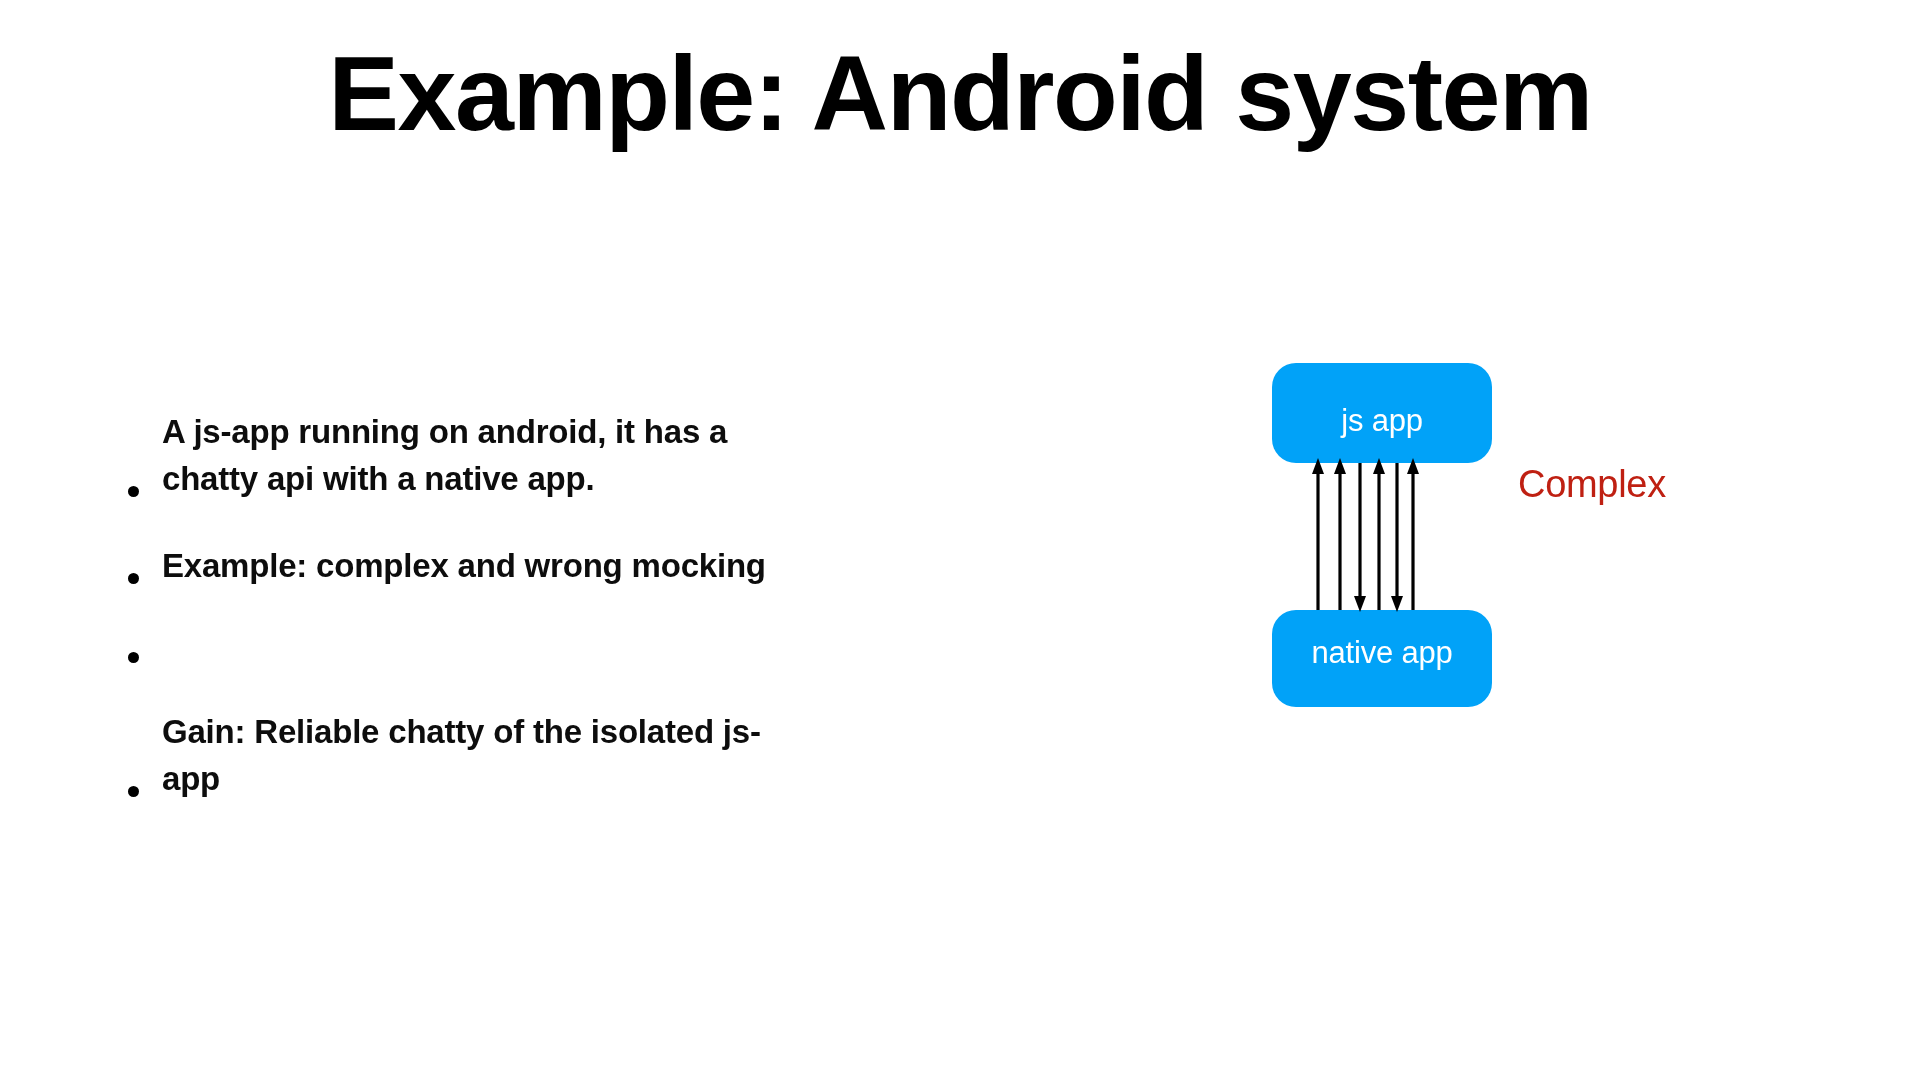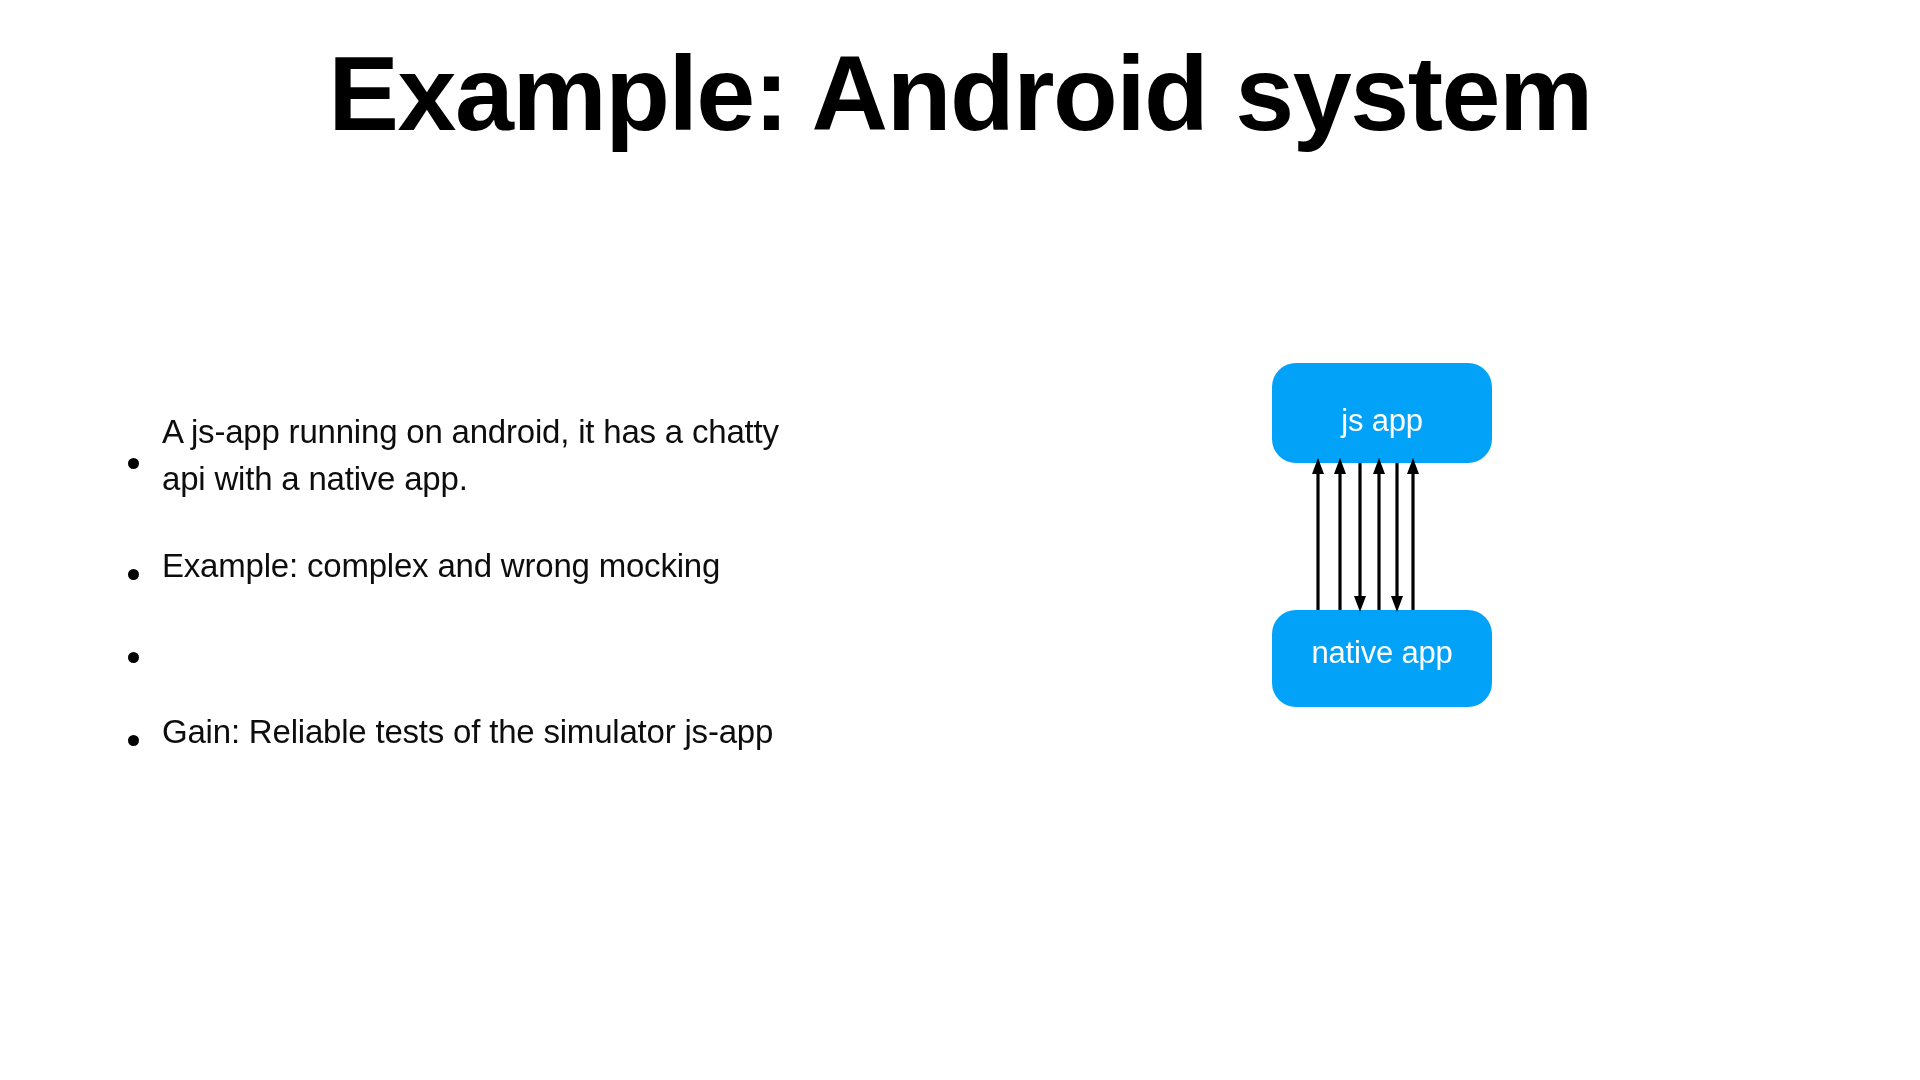--- a/index.html
+++ b/index.html
@@ -41,22 +41,23 @@
   
   .bullets {
     position: absolute;
     left: 128px;
     top: 408px;
     width: 790px;
   }
   .bullet-row {
     position: relative;
     display: flex;
-    align-items: center;
+    align-items: flex-end;
     margin-bottom: 40px;
+    font-weight: bold;
   }
   .bullet-row:last-child { margin-bottom: 0; }
   .bullet-dot {
     flex: 0 0 auto;
     width: 34px;
     padding-top: 13px;
     font-size: 26px;
     line-height: 1;
     color: #000000;
     text-align: left;
@@ -159,21 +160,21 @@
       <span class="bullet-dot"></span>
       <span class="bullet-text">Example: complex and wrong mocking</span>
     </div>
 
     <div class="bullet-row">
       <span class="bullet-dot"></span>
     </div>
 
     <div class="bullet-row">
       <span class="bullet-dot"></span>
-      <span class="bullet-text">Gain: Reliable tests of the simulator js-app</span>
+      <span class="bullet-text">Gain: Reliable chatty of the isolated js-app</span>
     </div>
 
   </div>
 
   <div class="diagram">
 
     <div class="node-box node-js">
       <span class="node-label">js app</span>
     </div>
 
@@ -216,17 +217,18 @@
         <path d="M147,272 L153,256 L141,256 Z" fill="#000000"></path>
       </g>
 
       <g>
         <line x1="163" y1="270" x2="163" y2="126" stroke="#000000" stroke-width="3.2"></line>
         <path d="M163,118 L169,134 L157,134 Z" fill="#000000"></path>
       </g>
     </svg>
 
     <div class="annotation">
+      <span>Complex</span>
     </div>
 
   </div>
 
 </div>
 
 </body></html>

